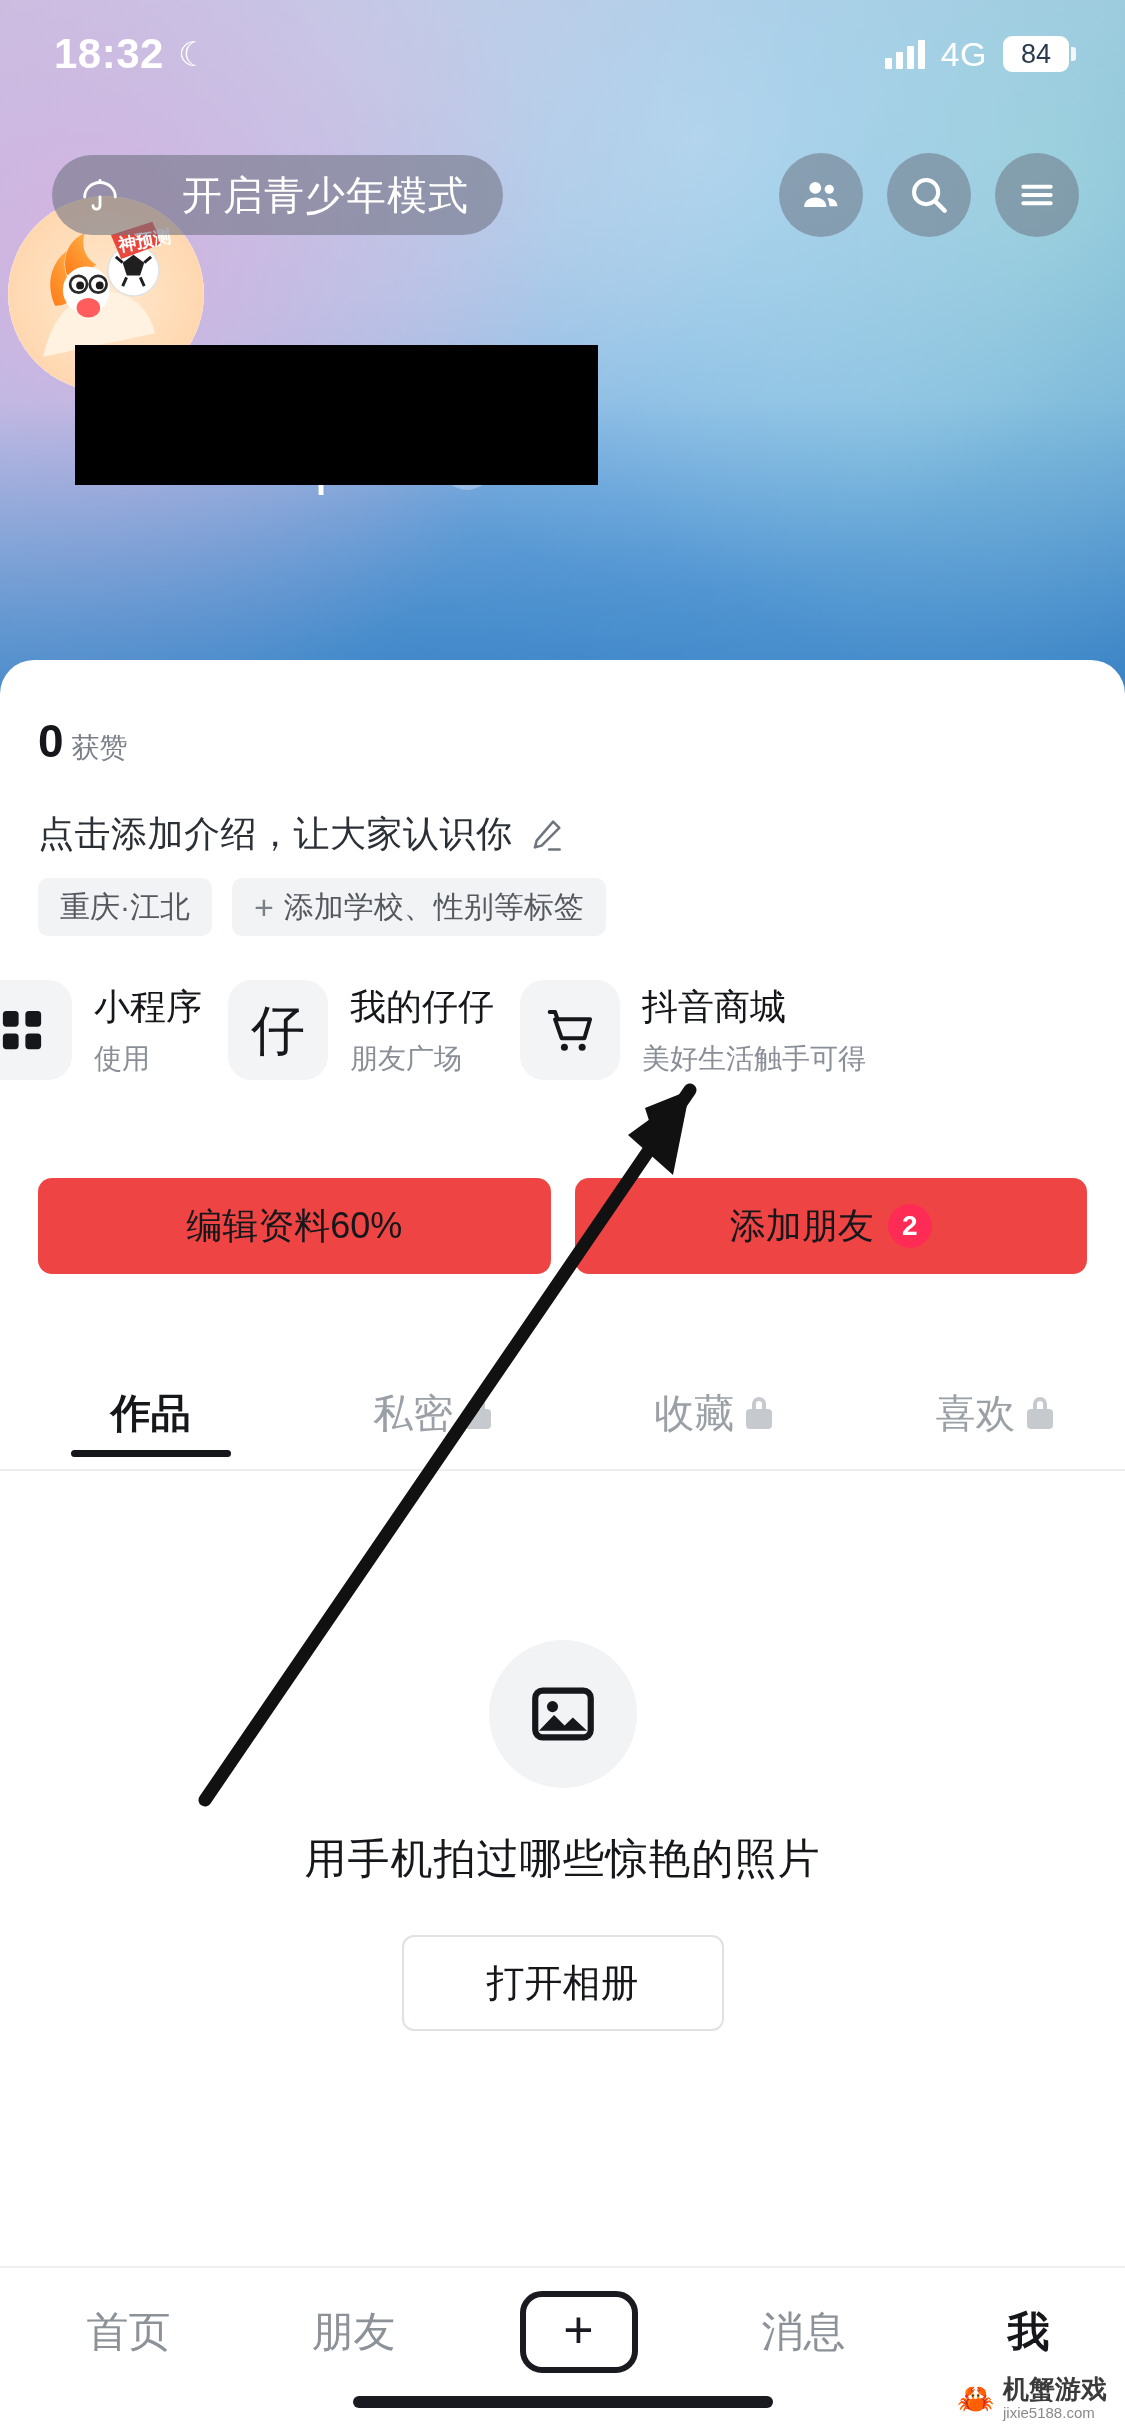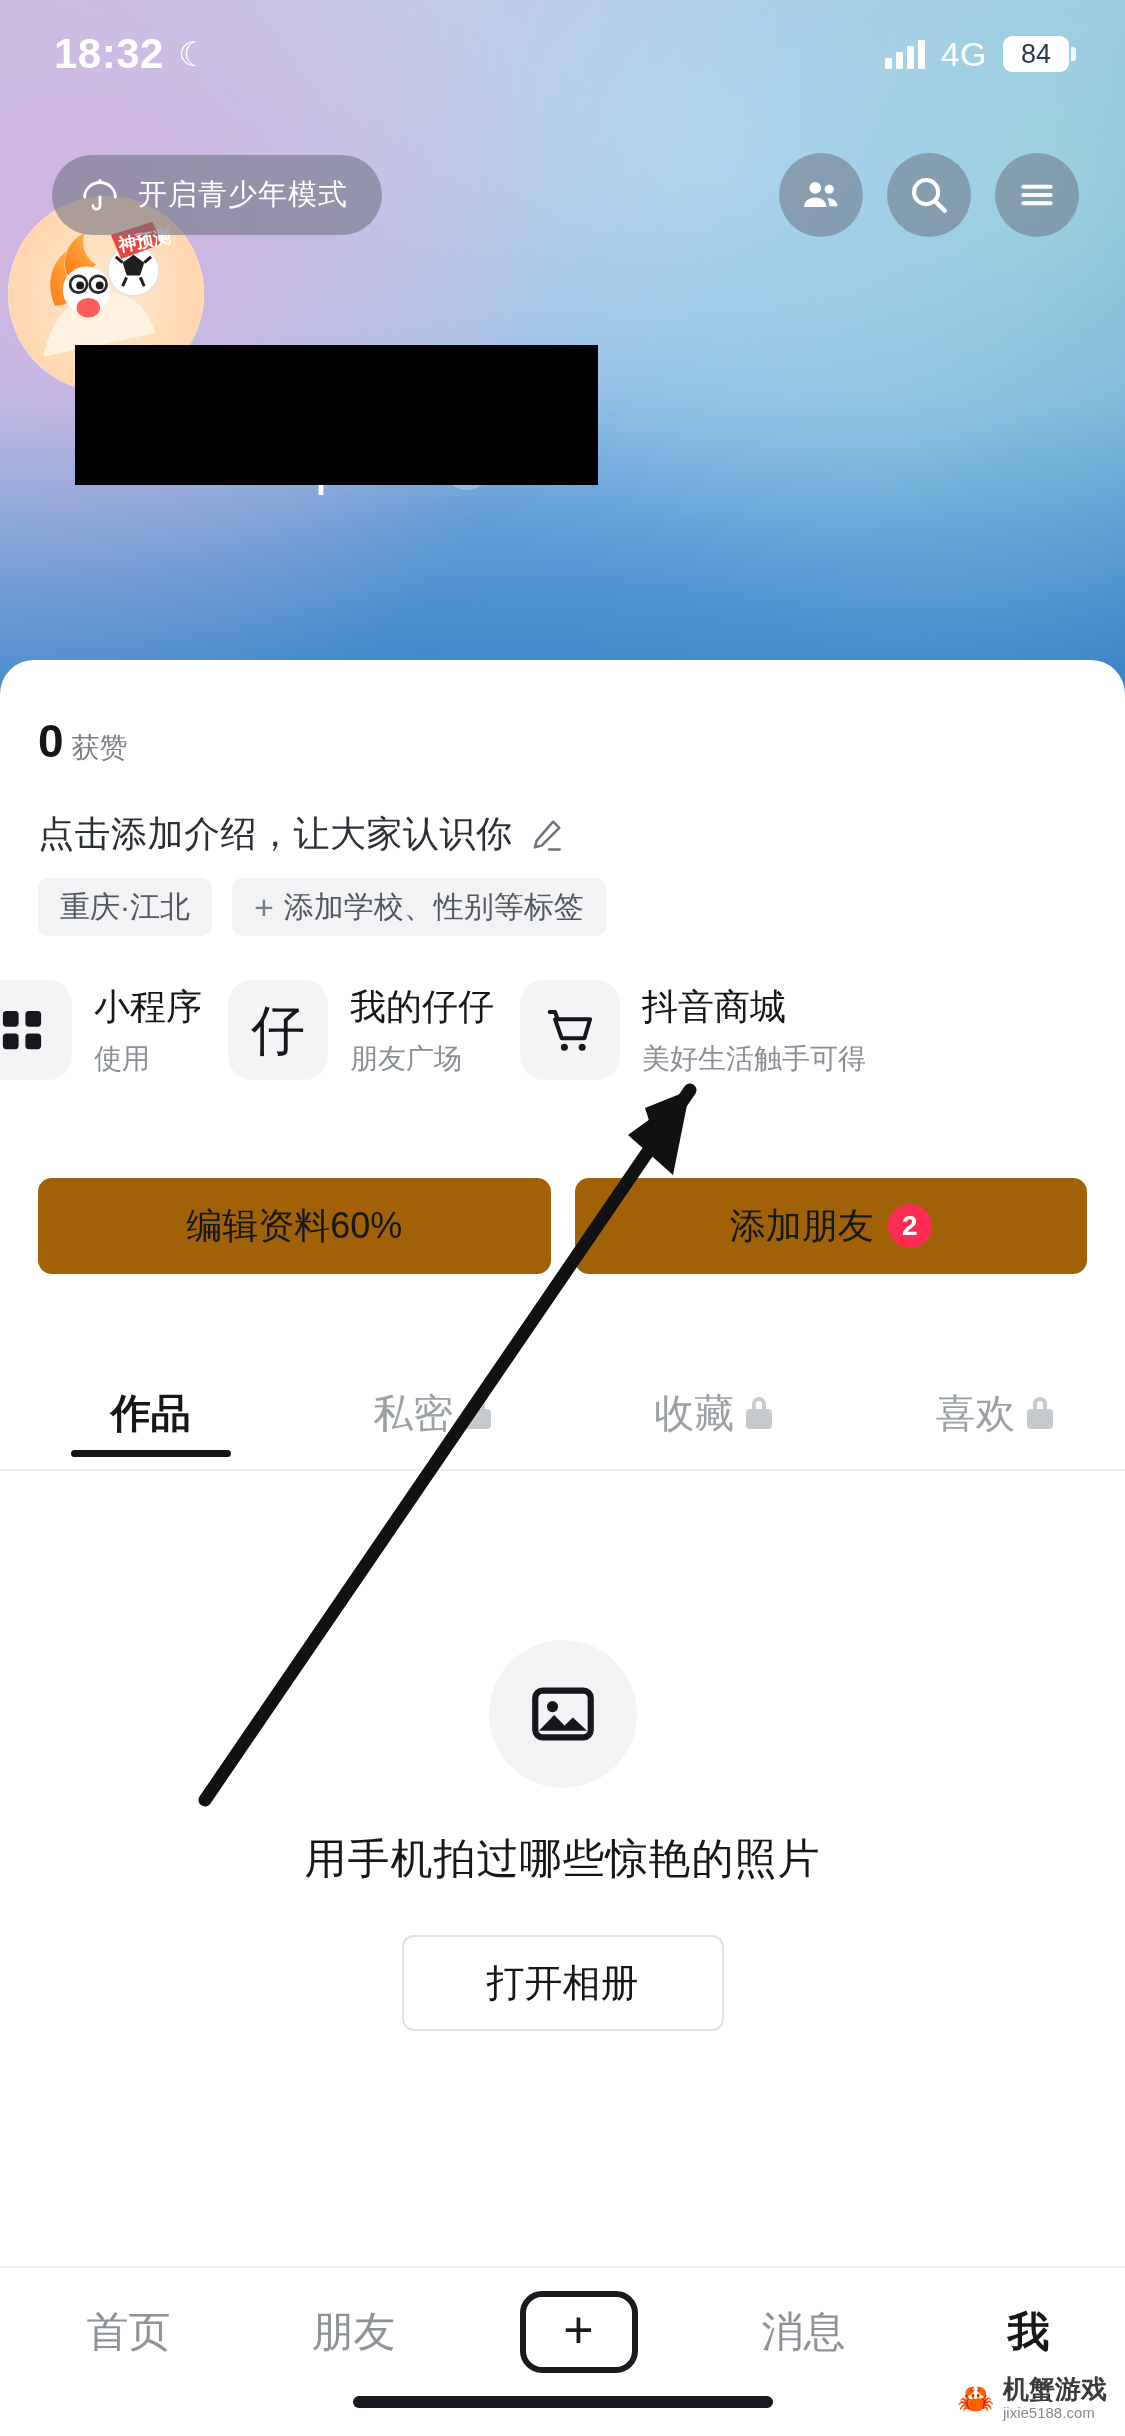--- a/index.html
+++ b/index.html
@@ -64,21 +64,21 @@
     position:absolute; left:0; top:140px; width:1125px; height:110px;
     display:flex; align-items:center; z-index:35;
     padding: 0 46px 0 52px;
   }
   #teen-pill {
     display:flex; align-items:center; gap:18px;
     height:80px; padding: 0 34px 0 28px;
     background: rgba(110,114,130,0.58);
     border-radius:40px; color:#fff;
   }
-  #teen-pill .label { font-size:29px; font-weight:400; letter-spacing:1px; white-space:nowrap; }
+  #teen-pill .label { font-size:40px; font-weight:400; letter-spacing:1px; white-space:nowrap;margin-left:44px; }
   .umbrella { width:40px; height:40px; display:block; }
   .top-spacer { flex:1; }
   .circ-btn {
     width:84px; height:84px; border-radius:50%;
     background: rgba(110,116,132,0.55);
     display:flex; align-items:center; justify-content:center;
     margin-left:24px;
   }
   .circ-btn svg { display:block; }
 
@@ -156,21 +156,21 @@
   .mini .txts { display:flex; flex-direction:column; gap:8px; }
   .mini .t1 { font-size:36px; font-weight:500; color:#15171a; white-space:nowrap; }
   .mini .t2 { font-size:28px; color:#8a8f97; white-space:nowrap; }
 
   
   #actions {
     position:absolute; left:38px; top:1178px; width:1049px; z-index:27;
     display:flex; gap:24px;
   }
   .act {
-    flex:1; height:96px; border-radius:14px; background:#a16207;
+    flex:1; height:96px; border-radius:14px; background:#ef4444;
     display:flex; align-items:center; justify-content:center; gap:14px;
   }
   .act .lab { font-size:36px; color:#15171a; font-weight:500; }
   .badge {
     min-width:44px; height:44px; padding:0 10px; border-radius:22px;
     background:#fe2c55; color:#fff; font-size:28px; font-weight:600;
     display:flex; align-items:center; justify-content:center;
   }
 
   

